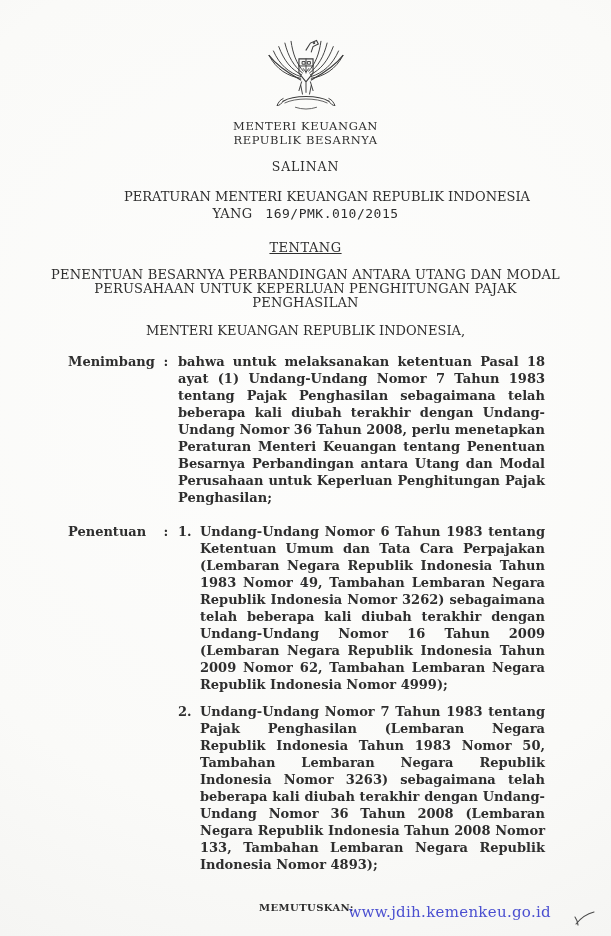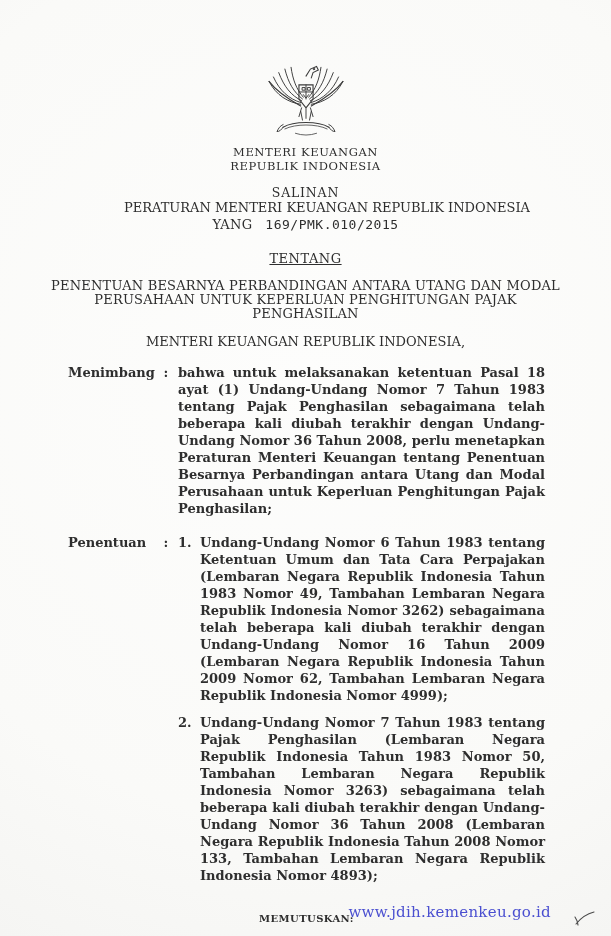--- a/index.html
+++ b/index.html
@@ -7,27 +7,27 @@
   .page {
     position:relative;
     width:611px; height:936px;
     margin:0 auto;
     background:#fbfbfa;
     background-image: radial-gradient(circle at 50% 40%, #fdfdfc 0%, #fafaf8 70%, #f5f5f3 100%);
     font-family:"DejaVu Serif","Liberation Serif",serif;
     color:#2e2e2e;
     overflow:hidden;
   }
-  .header { text-align:center; padding-top:58px; }
+  .header { text-align:center; padding-top:32px; }
   .emblem { display:block; margin:0 auto; }
   .ministry { font-size:11.5px; line-height:14px; letter-spacing:0.6px; margin-top:5px; }
   .salinan { font-size:12.5px; font-weight:normal; letter-spacing:0.8px; margin-top:12px; }
 
   .title-block { text-align:center; font-size:13px; }
-  .reg-title { line-height:16px;padding-left:43px; }
+  .reg-title { margin-top:15px; line-height:16px;padding-left:43px; }
   .nomor-row { margin-top:1px; }
   .nomor-label { letter-spacing:0.3px; }
   .nomor-value { font-family:"DejaVu Sans Mono","Liberation Mono",monospace; font-size:13px; margin-left:13px; letter-spacing:0.5px; }
   .tentang { margin-top:19px; letter-spacing:0.5px;text-decoration:underline; }
   .subject { max-width:512px; margin:13px auto 0; line-height:14px; letter-spacing:0.2px; }
   .invocation { margin-top:14px; }
   .authority { margin-top:13px; }
 
   .clauses { margin:15px 66px 0 68px; font-size:13px; line-height:17px;font-weight:bold; }
   .clause-row { display:grid; grid-template-columns:86px 24px 1fr; }
@@ -85,21 +85,21 @@
       <path d="M44,60 L46,70 M56,60 L54,70"></path>
 
       <path d="M24,78 C36,71 64,71 76,78" stroke-width="1.3"></path>
       <path d="M24,78 C22,81 20,83 17,83 C19,79 20,77 24,75"></path>
       <path d="M76,78 C78,81 80,83 83,83 C81,79 80,77 76,75"></path>
       <path d="M26,80 C38,74 62,74 74,80" stroke-width="0.9"></path>
       <path d="M38,85 q12,4 24,0" stroke-width="0.9"></path>
     </svg>
     <div class="ministry">
       <div>MENTERI KEUANGAN</div>
-      <div>REPUBLIK INDONESIA</div>
+      <div>REPUBLIK BESARNYA</div>
     </div>
     <div class="salinan">SALINAN</div>
   </div>
 
   <div class="title-block">
     <div class="reg-title">PERATURAN MENTERI KEUANGAN REPUBLIK INDONESIA</div>
     <div class="nomor-row">
       <span class="nomor-label">YANG</span><span class="nomor-value">169/PMK.010/2015</span>
     </div>
     <div class="tentang">TENTANG</div>

